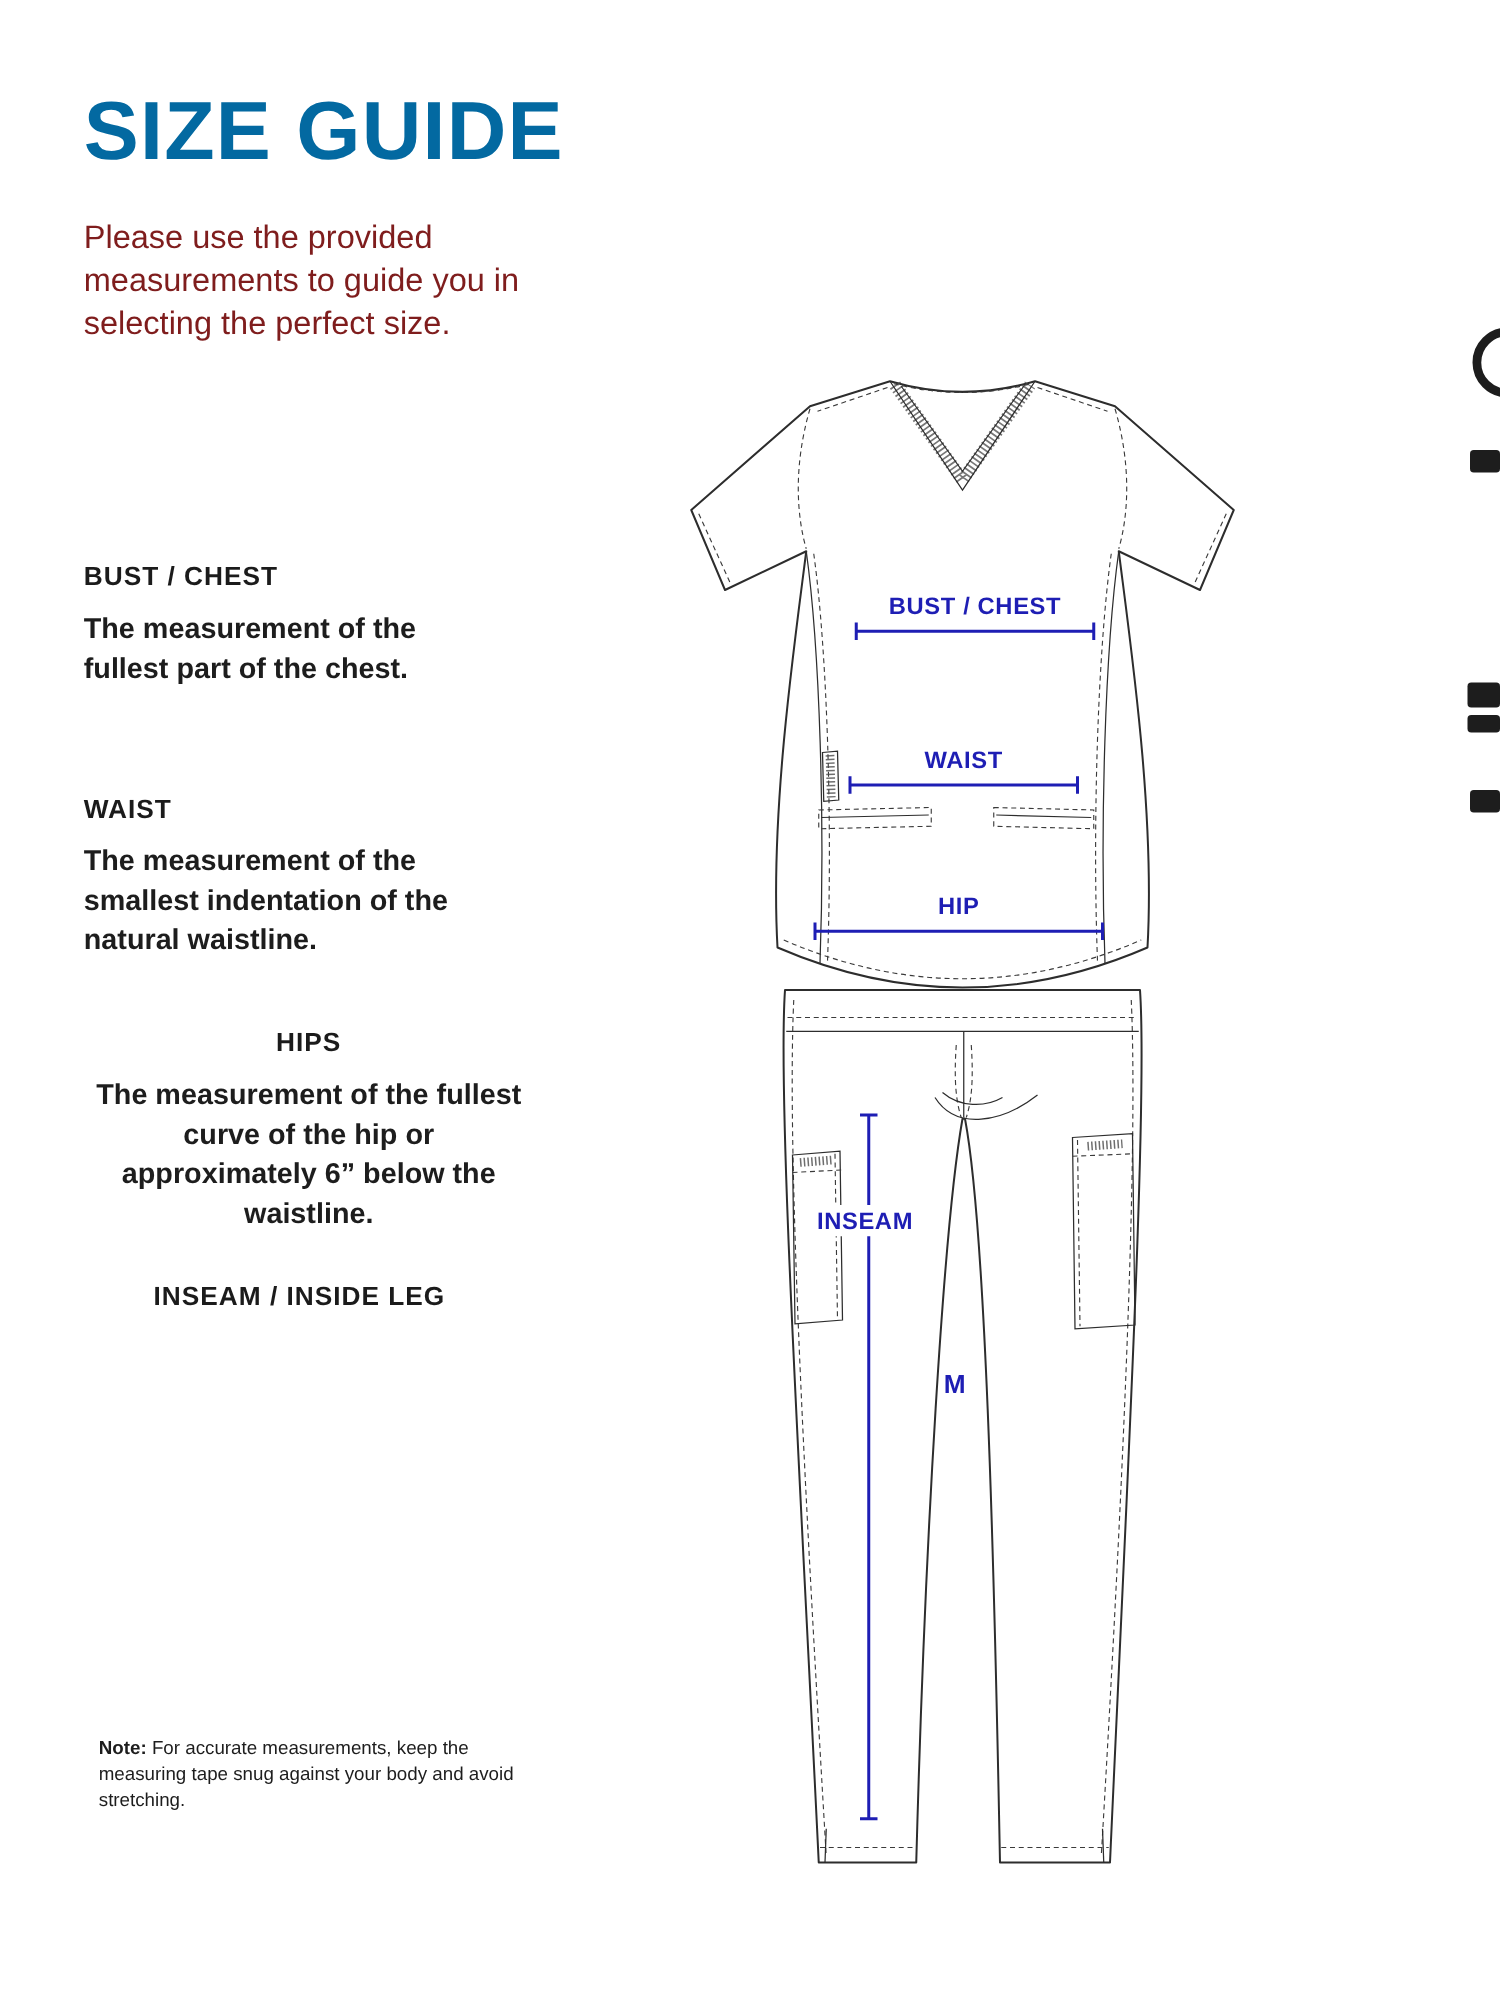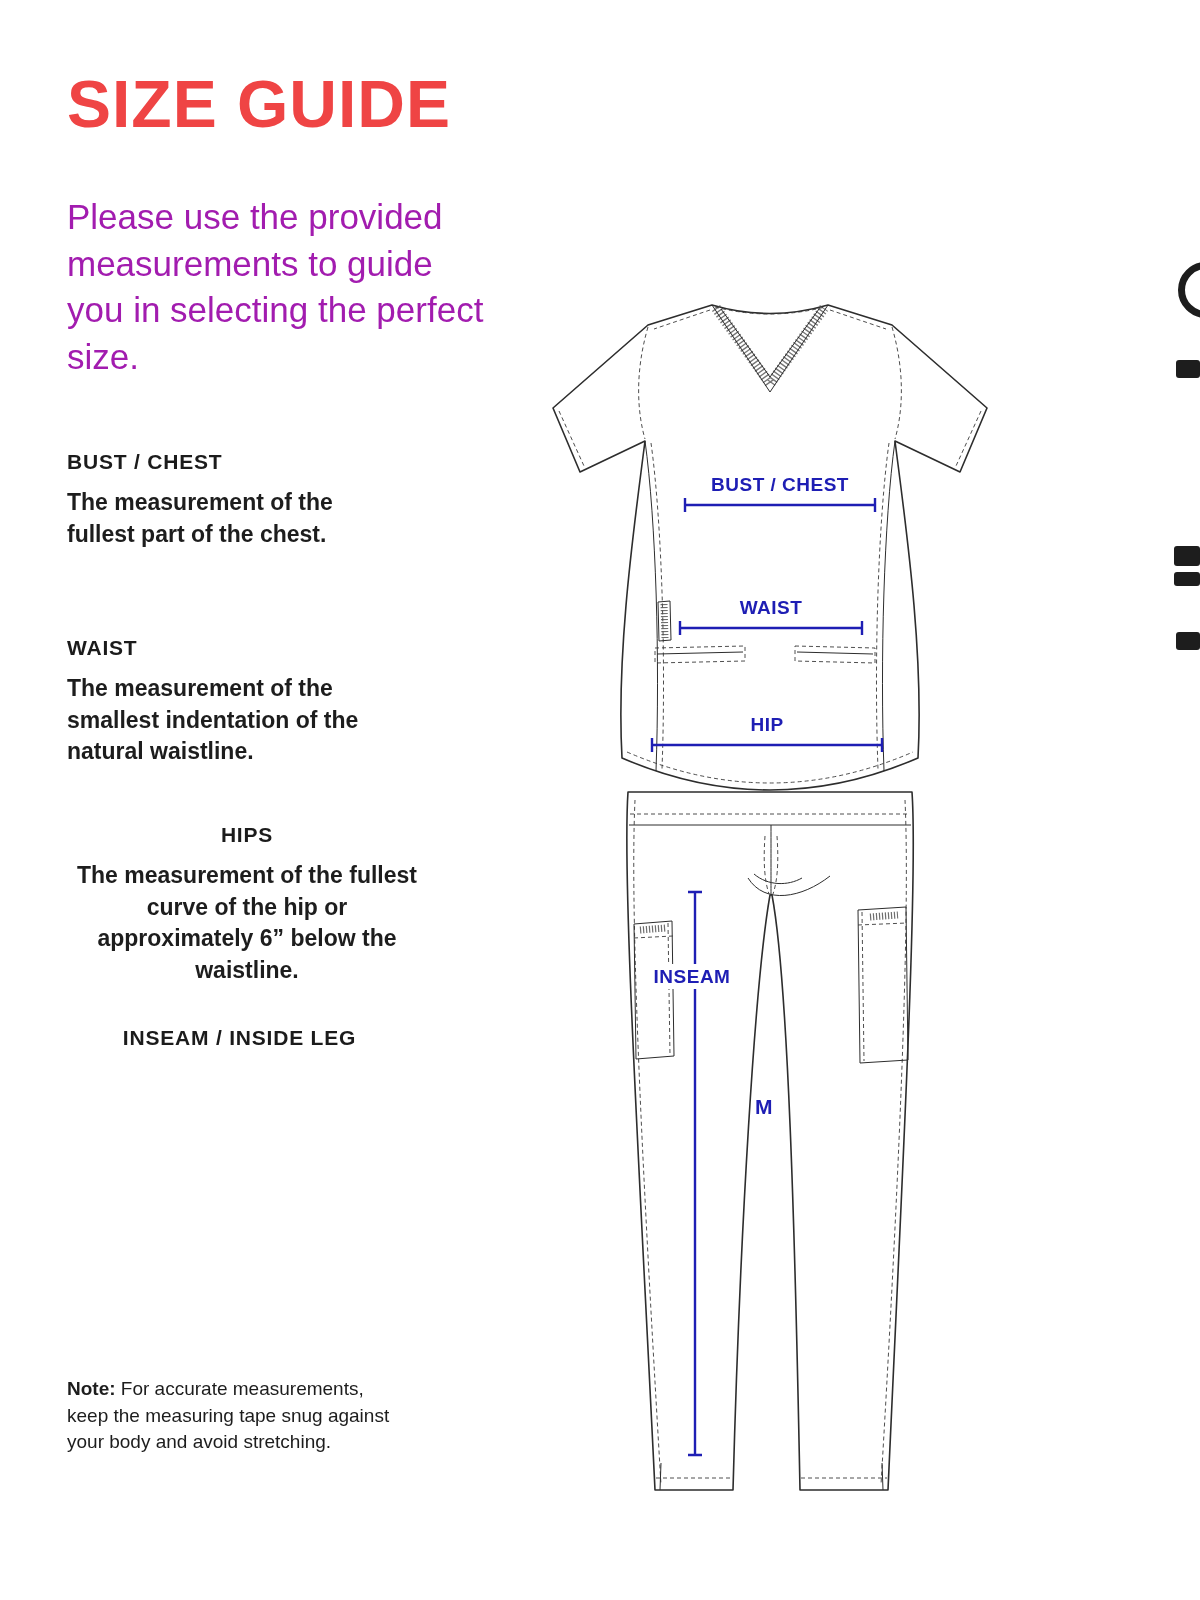--- a/index.html
+++ b/index.html
@@ -2,39 +2,39 @@
 <html><head>
 <meta charset="utf-8">
 <style>
   html,body{margin:0;padding:0;}
   body{
     width:1200px;height:1600px;position:relative;background:#ffffff;
     font-family:"Liberation Sans",sans-serif;color:#1d1d1d;overflow:hidden;
   }
   .title{
     position:absolute;left:67px;top:66px;margin:0;
-    font-size:66px;font-weight:800;letter-spacing:1px;color:#ef4444;
+    font-size:66px;font-weight:800;letter-spacing:1px;color:#0369a1;
   }
   .intro{
-    position:absolute;left:67px;top:194px;width:430px;margin:0;
-    font-size:35px;line-height:1.33;color:#a21caf;
+    position:absolute;left:67px;top:172px;width:430px;margin:0;
+    font-size:26px;line-height:1.33;color:#7f1d1d;
   }
   .def{position:absolute;left:67px;}
   .def h2{
     margin:0 0 13px 0;font-size:21px;font-weight:bold;
     letter-spacing:.8px;color:#1b1b1b;
   }
   .def p{margin:0;font-size:23px;line-height:1.38;font-weight:bold;}
   .def-bust{top:450px;width:305px;}
   .def-waist{top:636px;width:330px;}
   .def-hips{top:823px;width:360px;text-align:center;}
   .def-inseam{top:1026px;width:345px;text-align:center;}
   .note{
-    position:absolute;left:67px;top:1376px;width:340px;margin:0;
-    font-size:19px;line-height:1.4;
+    position:absolute;left:67px;top:1376px;width:340px;margin:12px;
+    font-size:15px;line-height:1.4;
   }
   .note strong{font-weight:bold;}
   .illustration{position:absolute;left:540px;top:280px;width:460px;height:1250px;}
 
   
   .ol{fill:#ffffff;stroke:#2d2d2d;stroke-width:1.6;stroke-linejoin:round;}
   .thin{fill:none;stroke:#2d2d2d;stroke-width:1;}
   .dash{fill:none;stroke:#3a3a3a;stroke-width:.9;stroke-dasharray:4 3;}
   .rib{fill:none;stroke:#4a4a4a;stroke-width:10;stroke-dasharray:1.4 2.1;opacity:.75;}
   .rib-sm{fill:none;stroke:#4a4a4a;stroke-width:7;stroke-dasharray:1.2 1.8;opacity:.8;}

